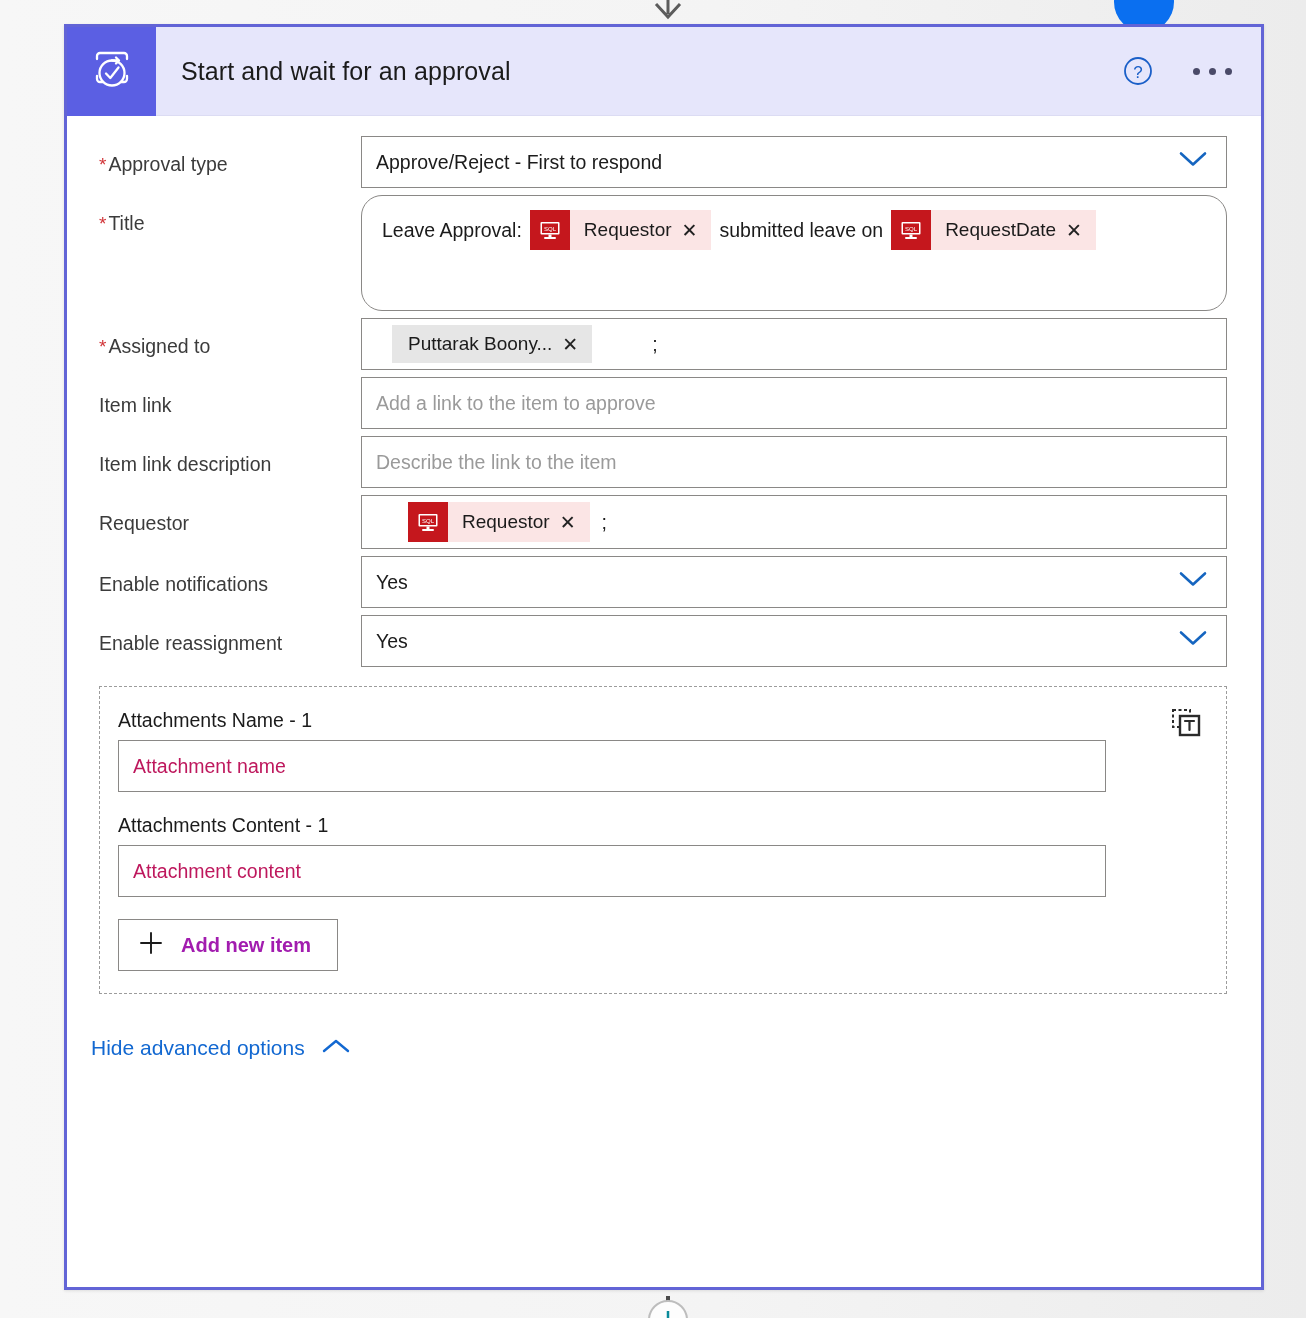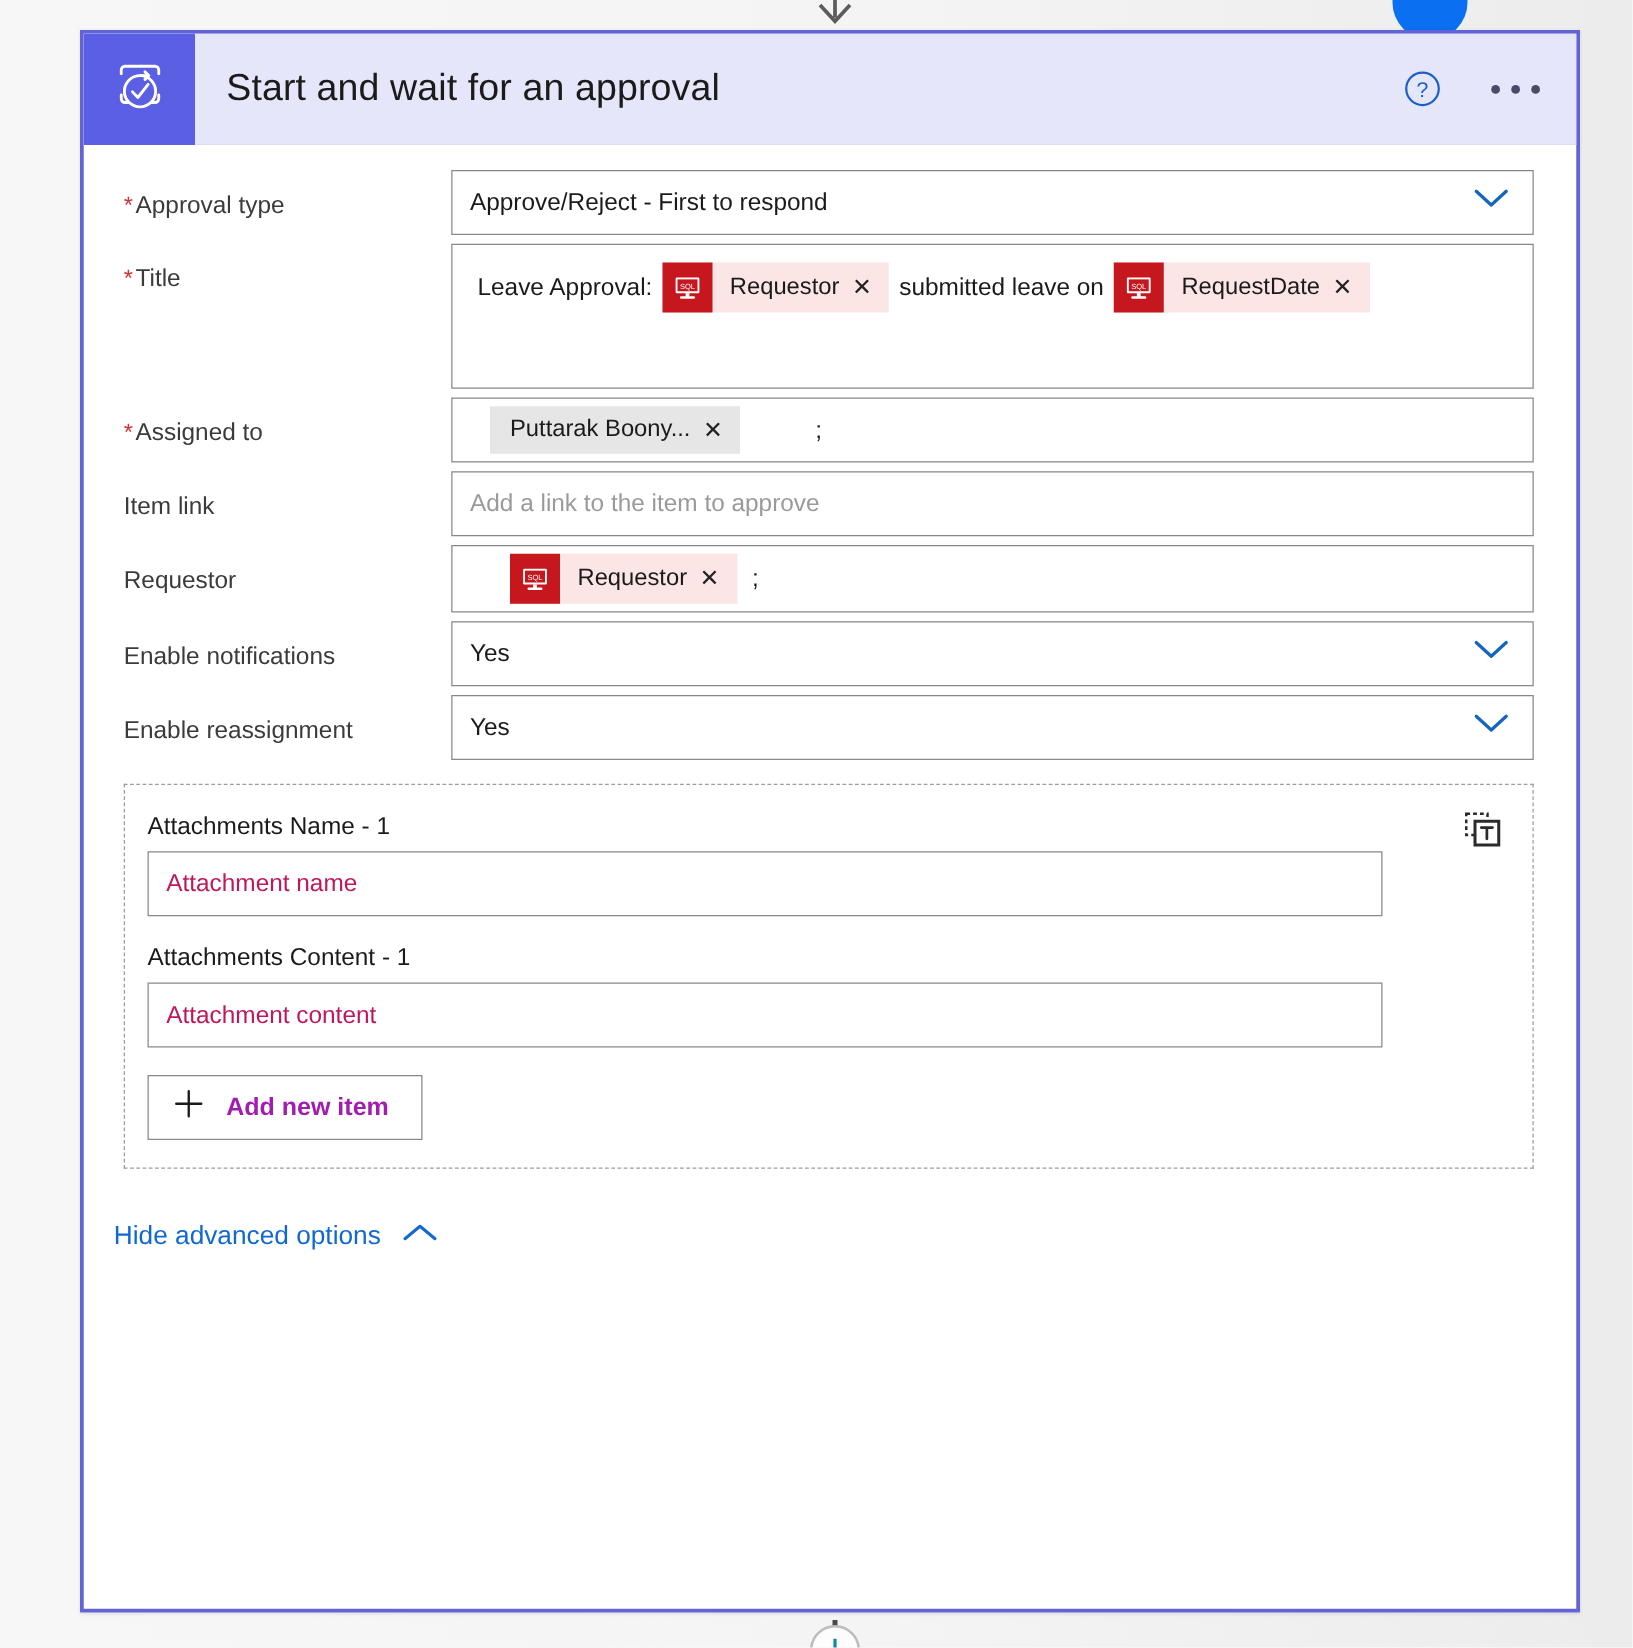--- a/index.html
+++ b/index.html
@@ -70,21 +70,21 @@
     height: 89px;
     flex: 0 0 89px;
     background: #5b5fe3;
     display: flex;
     align-items: center;
     justify-content: center;
   }
   .header-title {
     flex: 1;
     padding-left: 25px;
-    font-size: 30px;
+    font-size: 25px;
     color: #1b1b1b;
     letter-spacing: 0.1px;
   }
   .header-help {
     width: 34px; height: 34px;
     margin-right: 30px;
     display:flex; align-items:center; justify-content:center;
     cursor: pointer;
   }
   .header-more {
@@ -140,20 +140,21 @@
     font-size: 19.5px;
     color: #1b1b1b;
   }
   .field.tall-title {
     min-height: 116px;
     align-items: flex-start;
     padding: 14px 14px;
     flex-wrap: wrap;
     align-content: flex-start;
     row-gap: 6px;
+    border-radius: 21px;
   }
   .field .placeholder {
     color: #9a9a9a;
   }
   .field.dropdown {
     padding-right: 86px;
   }
   .chev {
     position: absolute;
     right: 18px;
@@ -392,20 +393,28 @@
       <div class="row">
         <div class="row-label">Item link</div>
         <div class="row-control">
           <div class="field">
             <span class="placeholder">Add a link to the item to approve</span>
           </div>
         </div>
       </div>
 
       
+      <div class="row">
+        <div class="row-label">Item link description</div>
+        <div class="row-control">
+          <div class="field">
+            <span class="placeholder">Describe the link to the item</span>
+          </div>
+        </div>
+      </div>
 
       
       <div class="row">
         <div class="row-label">Requestor</div>
         <div class="row-control">
           <div class="field" style="padding-left:44px;">
             <span class="token">
               <span class="token-icon">
                 <svg width="26" height="26" viewBox="0 0 26 26">
                   <rect x="3.5" y="5" width="19" height="12.5" rx="1" fill="#ffffff"></rect>

